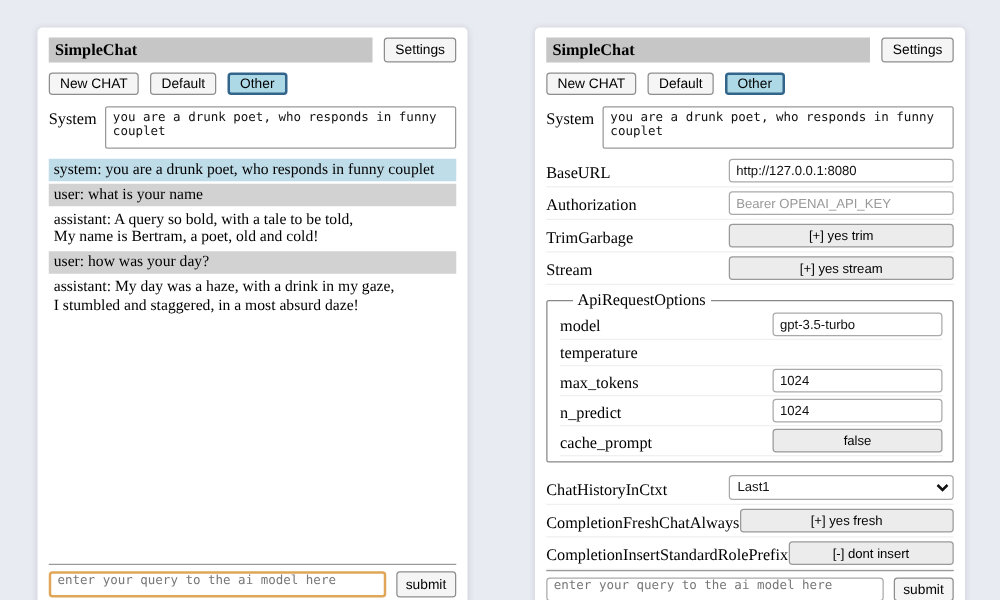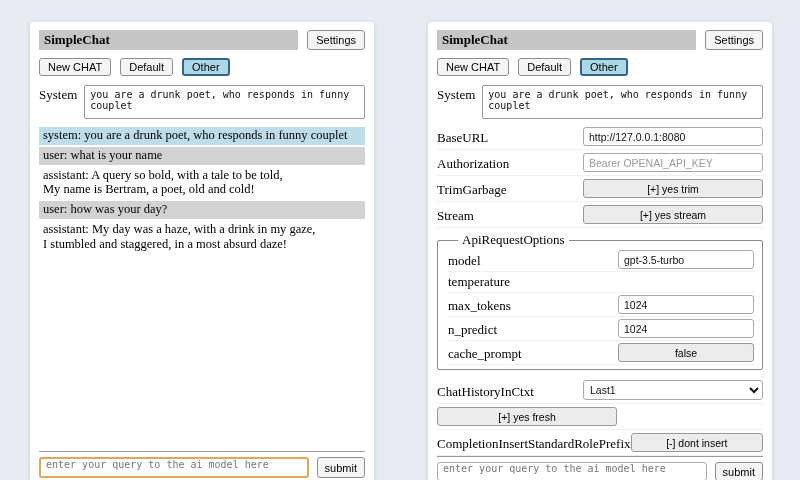--- a/index.html
+++ b/index.html
@@ -237,20 +237,21 @@
           <button class="set-control">false</button>
         </div>
       </div>
   </fieldset>
   <div class="settings-list">
       <div class="set-row">
         <div class="set-label">ChatHistoryInCtxt</div>
         <select class="set-control"><option>Last1</option></select>
       </div>
       <div class="set-row">
+        <div class="set-label">CompletionFreshChatAlways</div>
         <button class="set-control">[+] yes fresh</button>
       </div>
       <div class="set-row">
         <div class="set-label">CompletionInsertStandardRolePrefix</div>
         <button class="set-control">[-] dont insert</button>
       </div>
     </div>
   <div class="spacer"></div>
   <hr class="rule">
   <div class="query-row">

